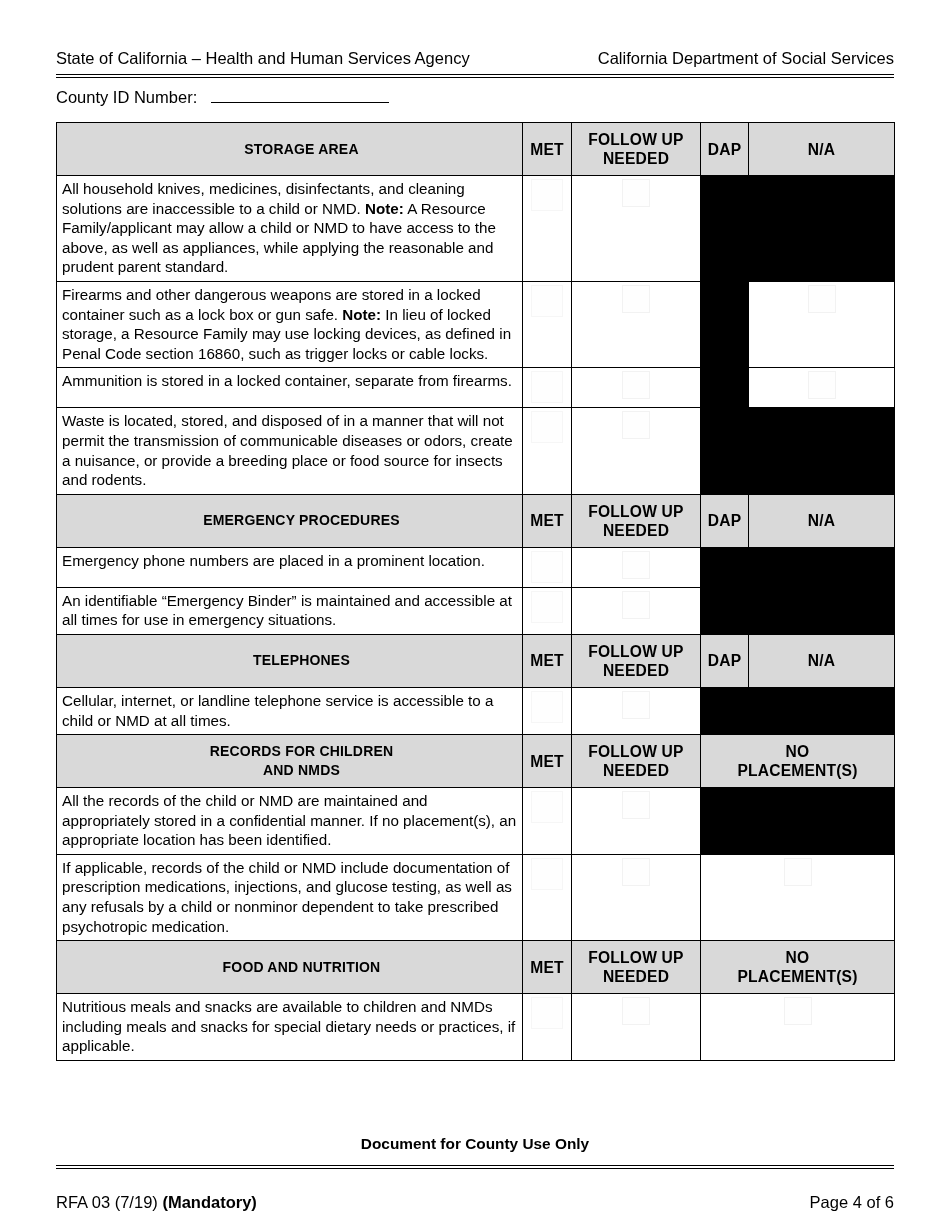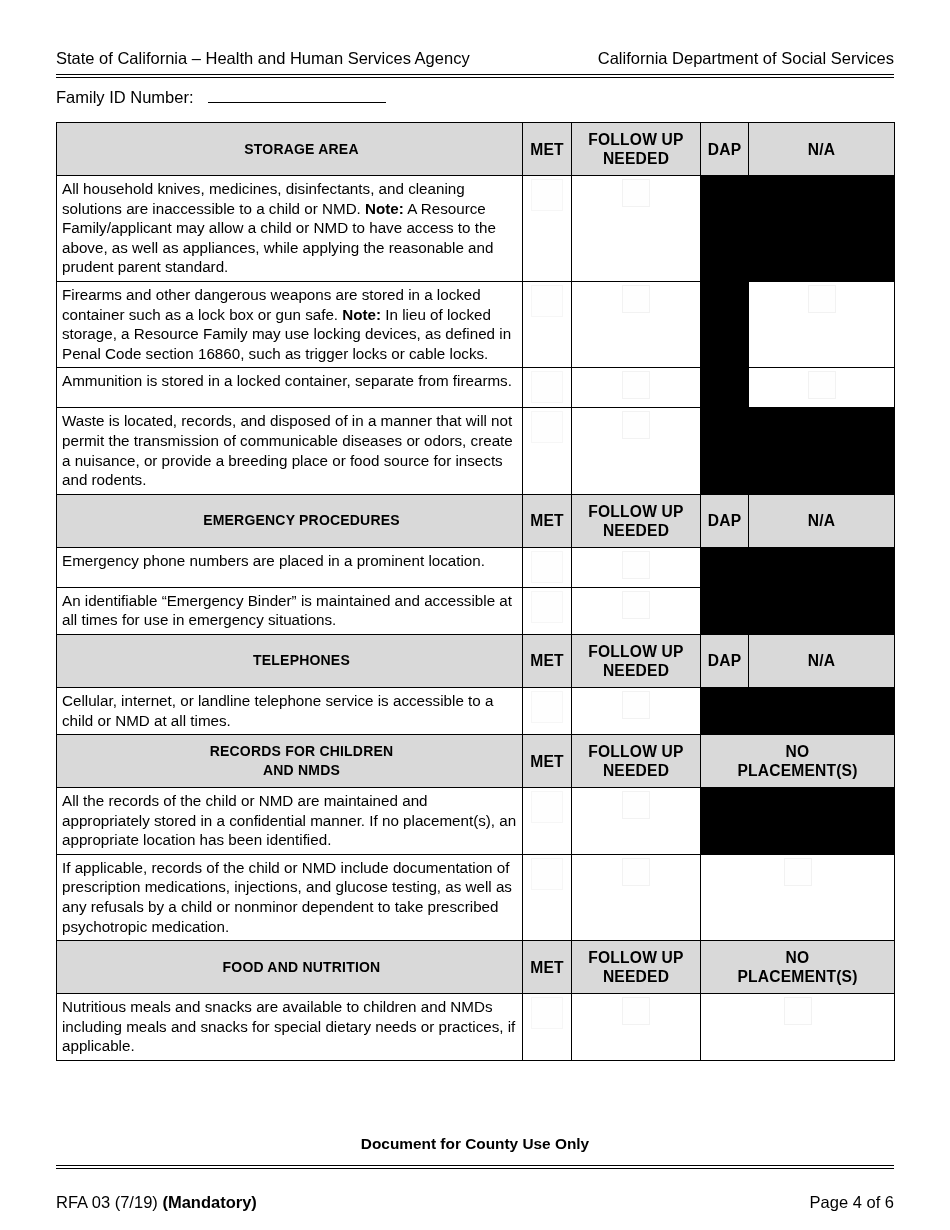--- a/index.html
+++ b/index.html
@@ -161,21 +161,21 @@
 <div class="page">
 
   <div class="doc-header">
     <div class="agency-left">State of California – Health and Human Services Agency</div>
     <div class="agency-right">California Department of Social Services</div>
   </div>
 
   <div class="rule-double"></div>
 
   <div class="family-id">
-    <span>Family ID Number:</span>
+    <span>County ID Number:</span>
     <span class="blank-line"></span>
   </div>
 
   <table class="checklist">
     <colgroup>
       <col class="c-desc">
         <col class="c-met">
         <col class="c-fun">
         <col class="c-dap">
         <col class="c-na">
@@ -219,21 +219,21 @@
           </td>
           <td class="cell-check cell-followup">
             <span class="cbox"></span>
           </td>
           <td class="blackout"></td>
           <td class="cell-check cell-na">
             <span class="cbox"></span>
           </td>
         </tr>
         <tr>
-          <td>Waste is located, records, and disposed of in a manner that will not permit the transmission of communicable diseases or odors, create a nuisance, or provide a breeding place or food source for insects and rodents.</td>
+          <td>Waste is located, stored, and disposed of in a manner that will not permit the transmission of communicable diseases or odors, create a nuisance, or provide a breeding place or food source for insects and rodents.</td>
           <td class="cell-check cell-met">
             <span class="cbox"></span>
           </td>
           <td class="cell-check cell-followup">
             <span class="cbox"></span>
           </td>
           <td class="blackout"></td>
           <td class="blackout"></td>
         </tr>
         <tr class="section-head">

